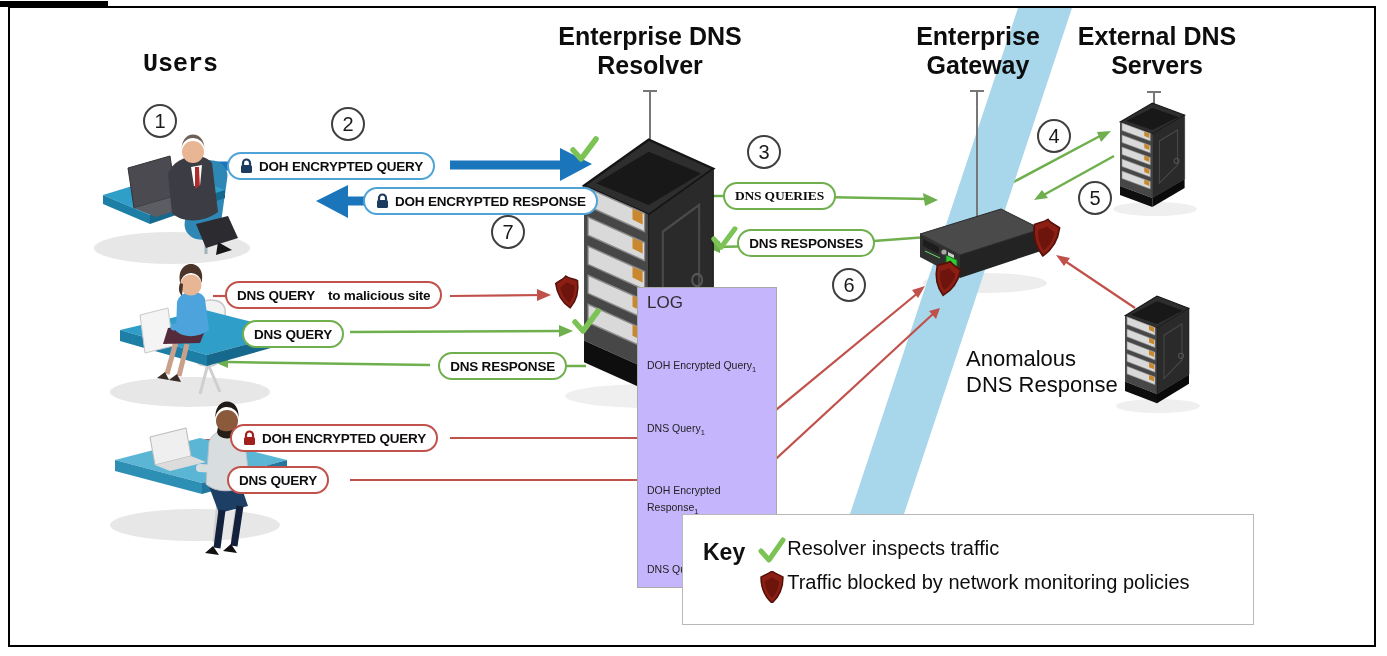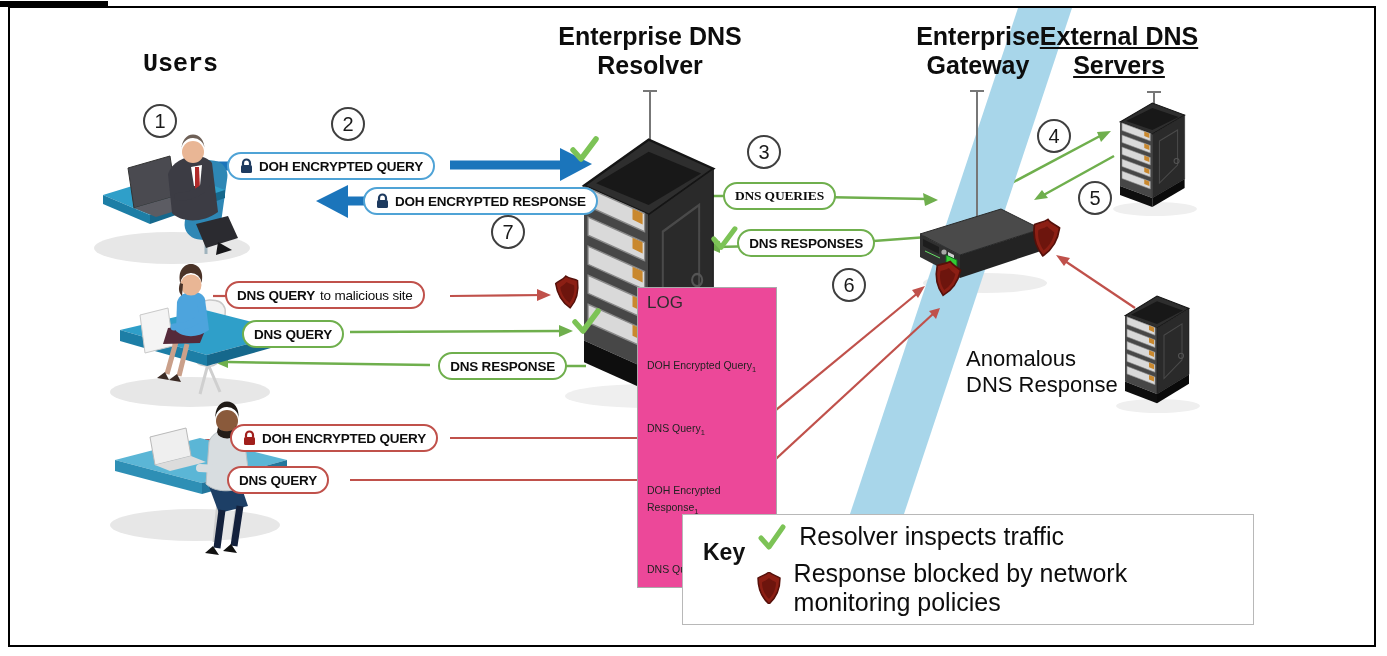--- a/index.html
+++ b/index.html
@@ -11,31 +11,31 @@
   .ov{position:absolute;z-index:2;}
   .hdr{font-weight:bold;font-size:25px;line-height:1.16;text-align:center;color:#0d0d0d;}
   .step{width:34px;height:34px;border:2.5px solid #3f3f3f;border-radius:50%;background:#fff;
         display:flex;align-items:center;justify-content:center;font-size:20px;color:#1a1a1a;box-sizing:border-box;}
   .pill{display:flex;align-items:center;gap:5px;background:#fff;border:2px solid #888;border-radius:16px;
         padding:3px 10px;font-weight:bold;font-size:13.5px;letter-spacing:-0.2px;white-space:nowrap;
         height:28px;box-sizing:border-box;color:#0d0d0d;}
   .pill.blue{border-color:#4fa3d6;}
   .pill.green{border-color:#6faf4d;}
   .pill.red{border-color:#c0514b;}
-  .pill .suffix{font-weight:normal;}
+  .pill .suffix{font-weight:bold;margin-left:8px;}
   .lock{flex:0 0 auto;display:block;}
-  .logbox{width:140px;background:#ec4899;border:1.5px solid #a9a9a9;padding:5px 8px 7px 9px;box-sizing:border-box;}
+  .logbox{width:140px;background:#c4b5fd;border:1.5px solid #a9a9a9;padding:5px 8px 7px 9px;box-sizing:border-box;}
   .logbox .log-title{font-size:17px;color:#2e2e2e;margin-bottom:2px;}
   .logbox .log-row{font-size:10.5px;color:#222;line-height:1.55;margin-top:44px;}
   .logbox sub{font-size:7.5px;}
   .keybox{width:572px;height:111px;background:#fff;border:1.5px solid #b8b8b8;box-sizing:border-box;
           display:flex;align-items:center;padding:10px 14px 10px 20px;gap:12px;}
   .keybox .key-title{font-weight:bold;font-size:23px;align-self:flex-start;margin-top:14px;}
   .key-items{display:flex;flex-direction:column;gap:8px;}
-  .key-item{display:flex;align-items:center;gap:12px;font-size:25px;color:#0d0d0d;}
+  .key-item{display:flex;font-size:20px;color:#0d0d0d;}
   .key-item .ic{width:30px;display:flex;justify-content:center;}
   .anom{font-size:22px;line-height:1.18;color:#0d0d0d;}
 </style>
 </head>
 <body>
 
 <div class="stage">
   <div class="frame"></div>
   <div class="frame-thick"></div>
 
@@ -214,21 +214,21 @@
     <use href="#shield" transform="translate(1032,219) rotate(8 12 16) scale(1.15)"></use>
 
     <use href="#check" transform="translate(570,137)"></use>
     <use href="#check" transform="translate(572,309)"></use>
     <use href="#check" transform="translate(711,227) scale(0.92)"></use>
   </svg>
 
   <div class="ov hdr" style="left:108px;top:50px;width:145px;font-family:Liberation Mono, monospace;">Users</div>
   <div class="ov hdr" style="left:893px;top:22px;width:170px;">Enterprise Gateway</div>
   <div class="ov hdr" style="left:540px;top:22px;width:220px;">Enterprise DNS Resolver</div>
-  <div class="ov hdr" style="left:1024px;top:22px;width:190px;text-decoration:underline;">External DNS Servers</div>
+  <div class="ov hdr" style="left:1062px;top:22px;width:190px;">External DNS Servers</div>
 
   <div class="ov step" style="left:143px;top:104px;">1</div>
   <div class="ov step" style="left:331px;top:107px;">2</div>
   <div class="ov step" style="left:747px;top:135px;">3</div>
   <div class="ov step" style="left:1037px;top:119px;">4</div>
   <div class="ov step" style="left:1078px;top:181px;">5</div>
   <div class="ov step" style="left:832px;top:268px;">6</div>
   <div class="ov step" style="left:491px;top:215px;">7</div>
 
   <div class="ov pill blue" style="left:227px;top:152px;">
@@ -301,17 +301,17 @@
         </span>
         <span>Resolver inspects traffic</span>
       </div>
       <div class="key-item">
         <span class="ic">
           <svg width="24" height="32" viewBox="0 0 24 32">
             <path d="M12 0 C15 3 20 4 23 6 C23 14 21 24 12 32 C3 24 1 14 1 6 C4 4 9 3 12 0 Z" fill="#8c1f14" stroke="#55100a" stroke-width="1.5"></path>
             <path d="M12 6 C14.5 8.5 17.5 9 19 10.5 C19 16.5 16.5 22.5 12 27 C7.5 22.5 5 16.5 5 10.5 C6.5 9 9.5 8.5 12 6 Z" fill="#6d150d"></path>
           </svg>
         </span>
-        <span>Response blocked by network monitoring policies</span>
+        <span>Traffic blocked by network monitoring policies</span>
       </div>
     </div>
   </div>
 </div>
 
 </body></html>

